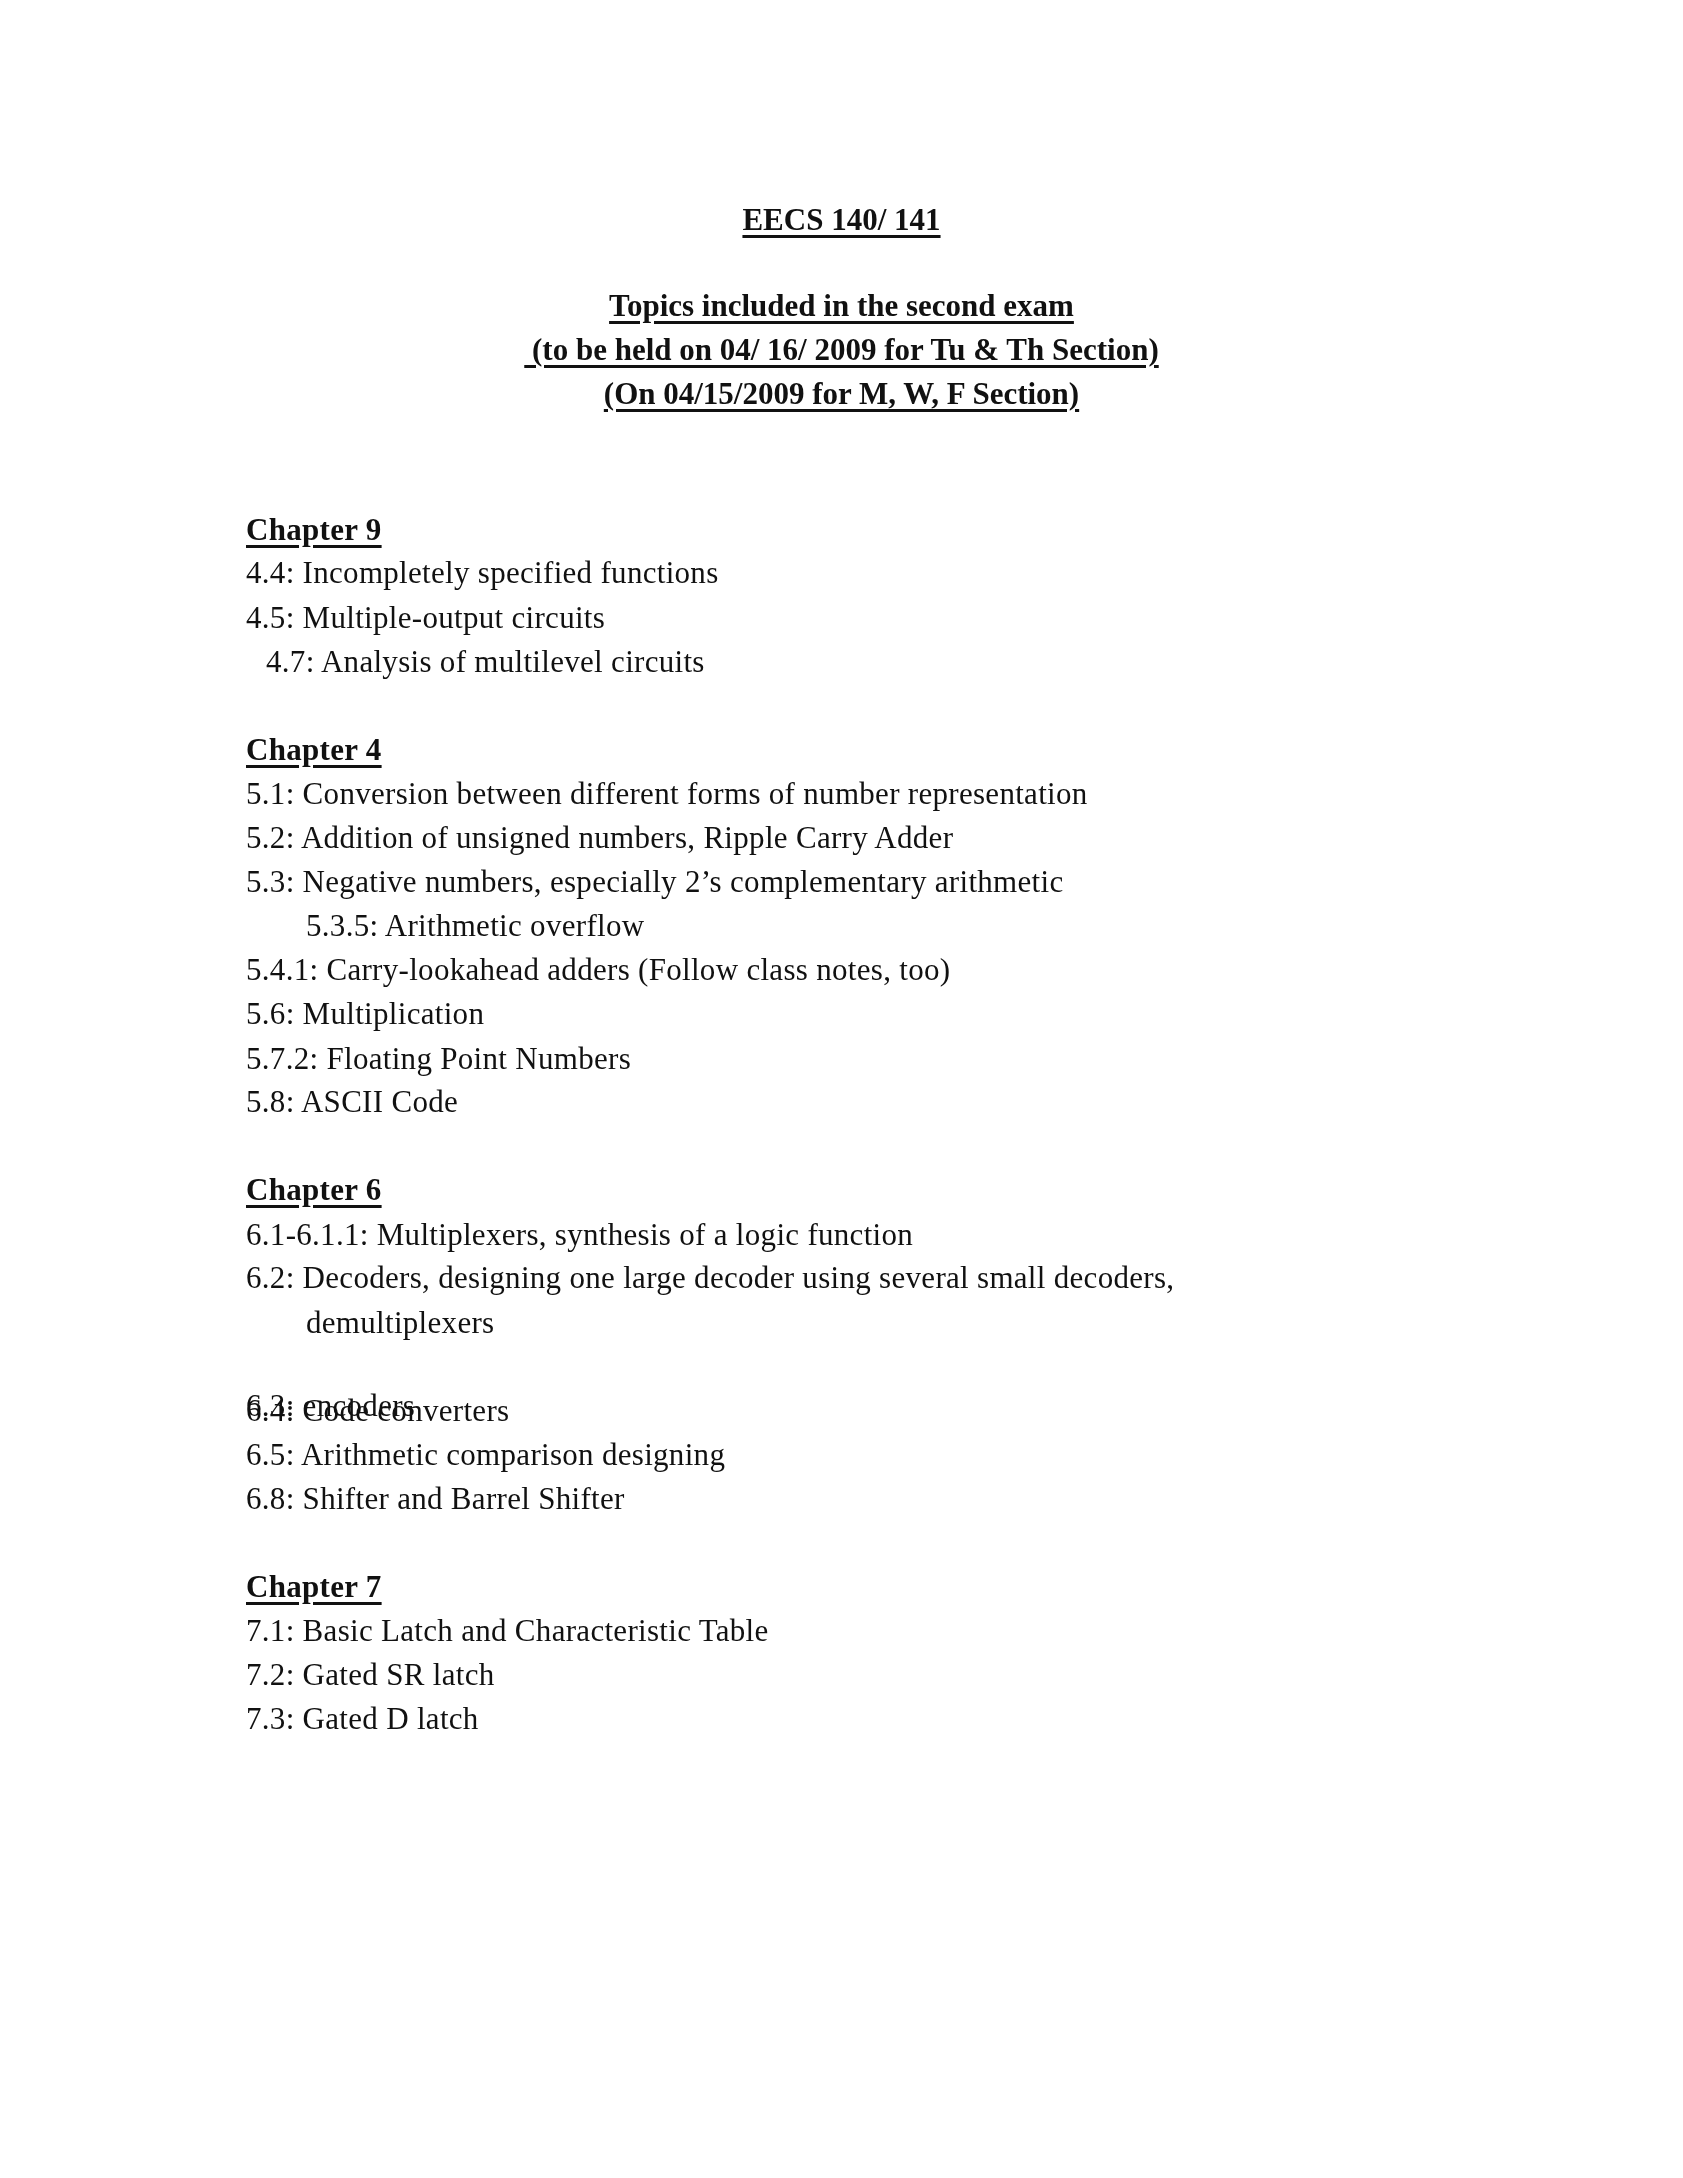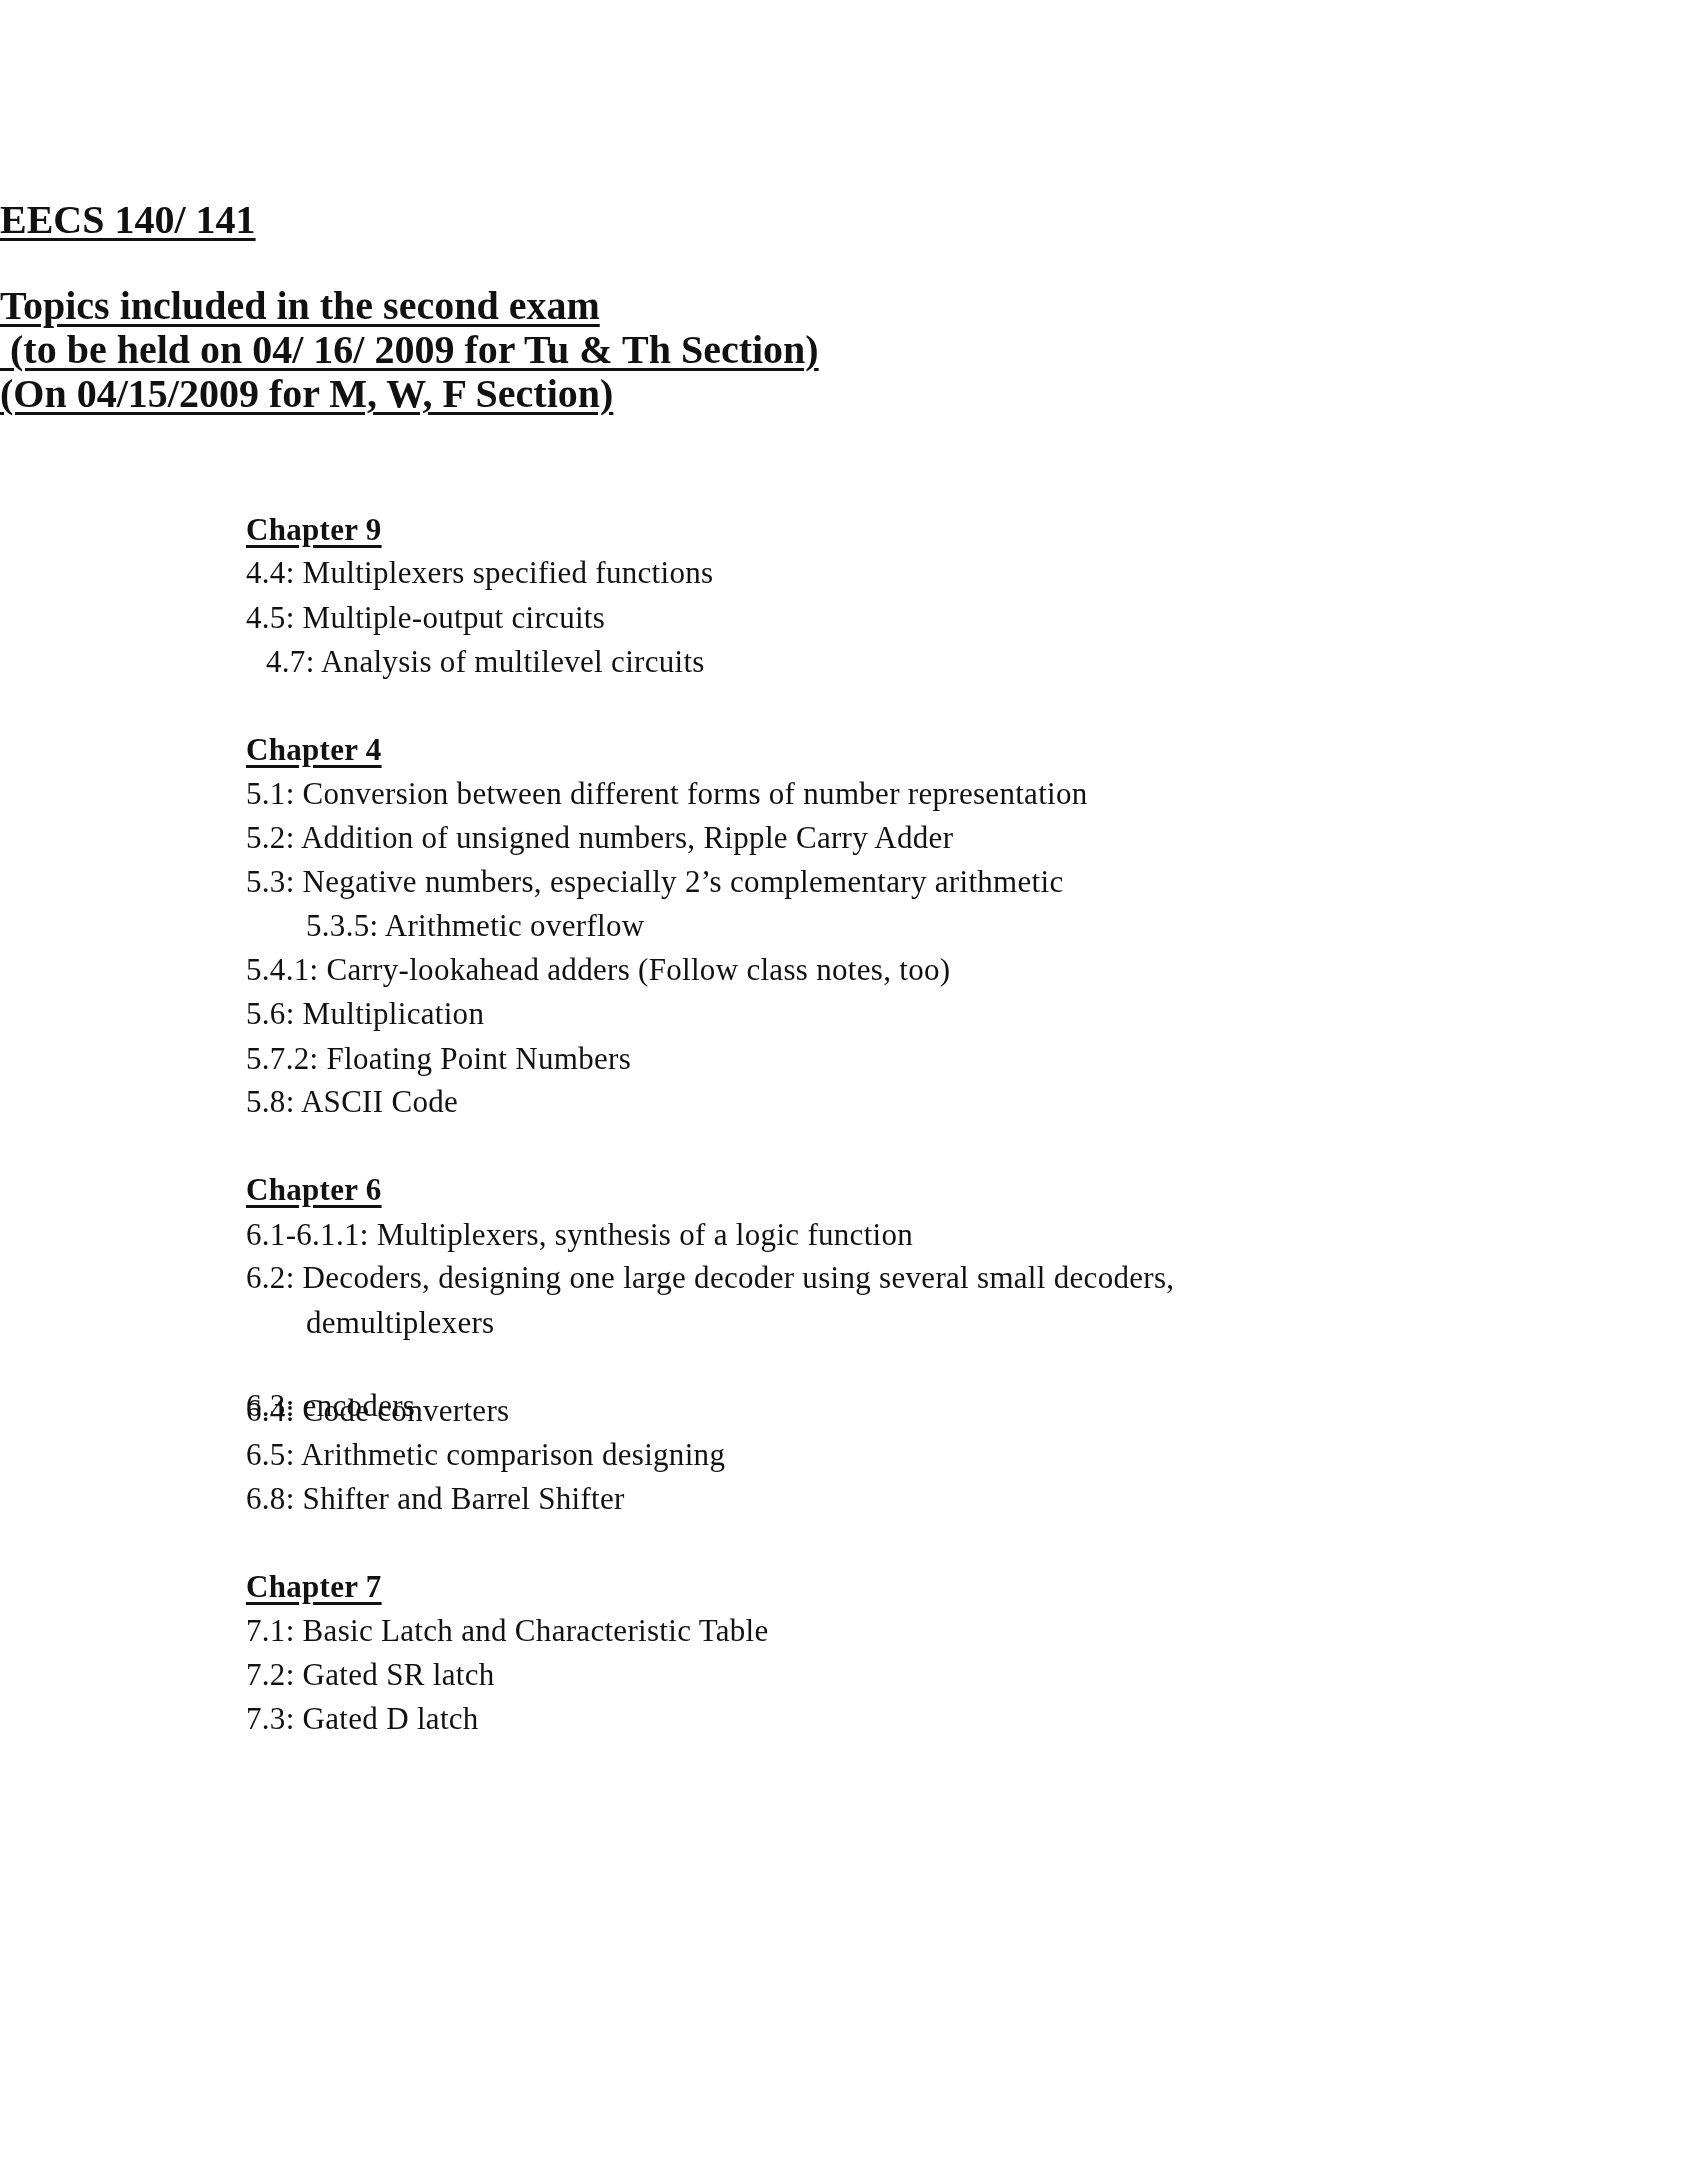--- a/index.html
+++ b/index.html
@@ -1,40 +1,40 @@
 <!DOCTYPE html>
 <html><head>
 <meta charset="utf-8">
 <style>
   html, body { margin:0; padding:0; background:#ffffff; }
   body { width:1683px; height:2178px; position:relative; overflow:hidden;
          font-family:"Liberation Serif", "DejaVu Serif", serif; color:#111; }
   .header { position:absolute; left:0; top:0; width:1683px; }
-  .hline { position:absolute; left:0; width:1683px; 
-           font-weight:bold; font-size:40px; line-height:44px; }
+  .hline { position:absolute; left:0; width:1683px; text-align:center;
+           font-weight:bold; font-size:31px; line-height:44px; }
   .hline span { text-decoration:underline; text-decoration-thickness:3px; text-underline-offset:5px; }
   .content { position:absolute; left:246px; top:0; width:1188px; }
   .row { position:absolute; left:0; white-space:nowrap; font-size:31px; line-height:44px; letter-spacing:0.3px; }
   .chap { font-weight:bold; text-decoration:underline; text-decoration-thickness:3px; text-underline-offset:5px; }
   .indent { left:60px; }
 </style>
 </head>
 <body>
 
 <div class="header">
   <div class="hline" style="top:198px;"><span>EECS 140/ 141</span></div>
   <div class="hline" style="top:284px;"><span>Topics included in the second exam</span></div>
   <div class="hline" style="top:328px;"><span style="white-space:pre;"> (to be held on 04/ 16/ 2009 for Tu &amp; Th Section)</span></div>
   <div class="hline" style="top:372px;"><span>(On 04/15/2009 for M, W, F Section)</span></div>
 </div>
 
 <div class="content">
 
   <div class="row chap" style="top:508px;">Chapter 9</div>
-  <div class="row" style="top:551px;">4.4: Multiplexers specified functions</div>
+  <div class="row" style="top:551px;">4.4: Incompletely specified functions</div>
   <div class="row" style="top:596px;">4.5: Multiple-output circuits</div>
   <div class="row" style="top:640px;margin-left:20px;">4.7: Analysis of multilevel circuits</div>
 
   <div class="row chap" style="top:728px;">Chapter 4</div>
   <div class="row" style="top:772px;">5.1: Conversion between different forms of number representation</div>
   <div class="row" style="top:816px;">5.2: Addition of unsigned numbers, Ripple Carry Adder</div>
   <div class="row" style="top:860px;">5.3: Negative numbers, especially 2’s complementary arithmetic</div>
   <div class="row indent" style="top:904px;">5.3.5: Arithmetic overflow</div>
   <div class="row" style="top:948px;">5.4.1: Carry-lookahead adders (Follow class notes, too)</div>
   <div class="row" style="top:992px;">5.6: Multiplication</div>

